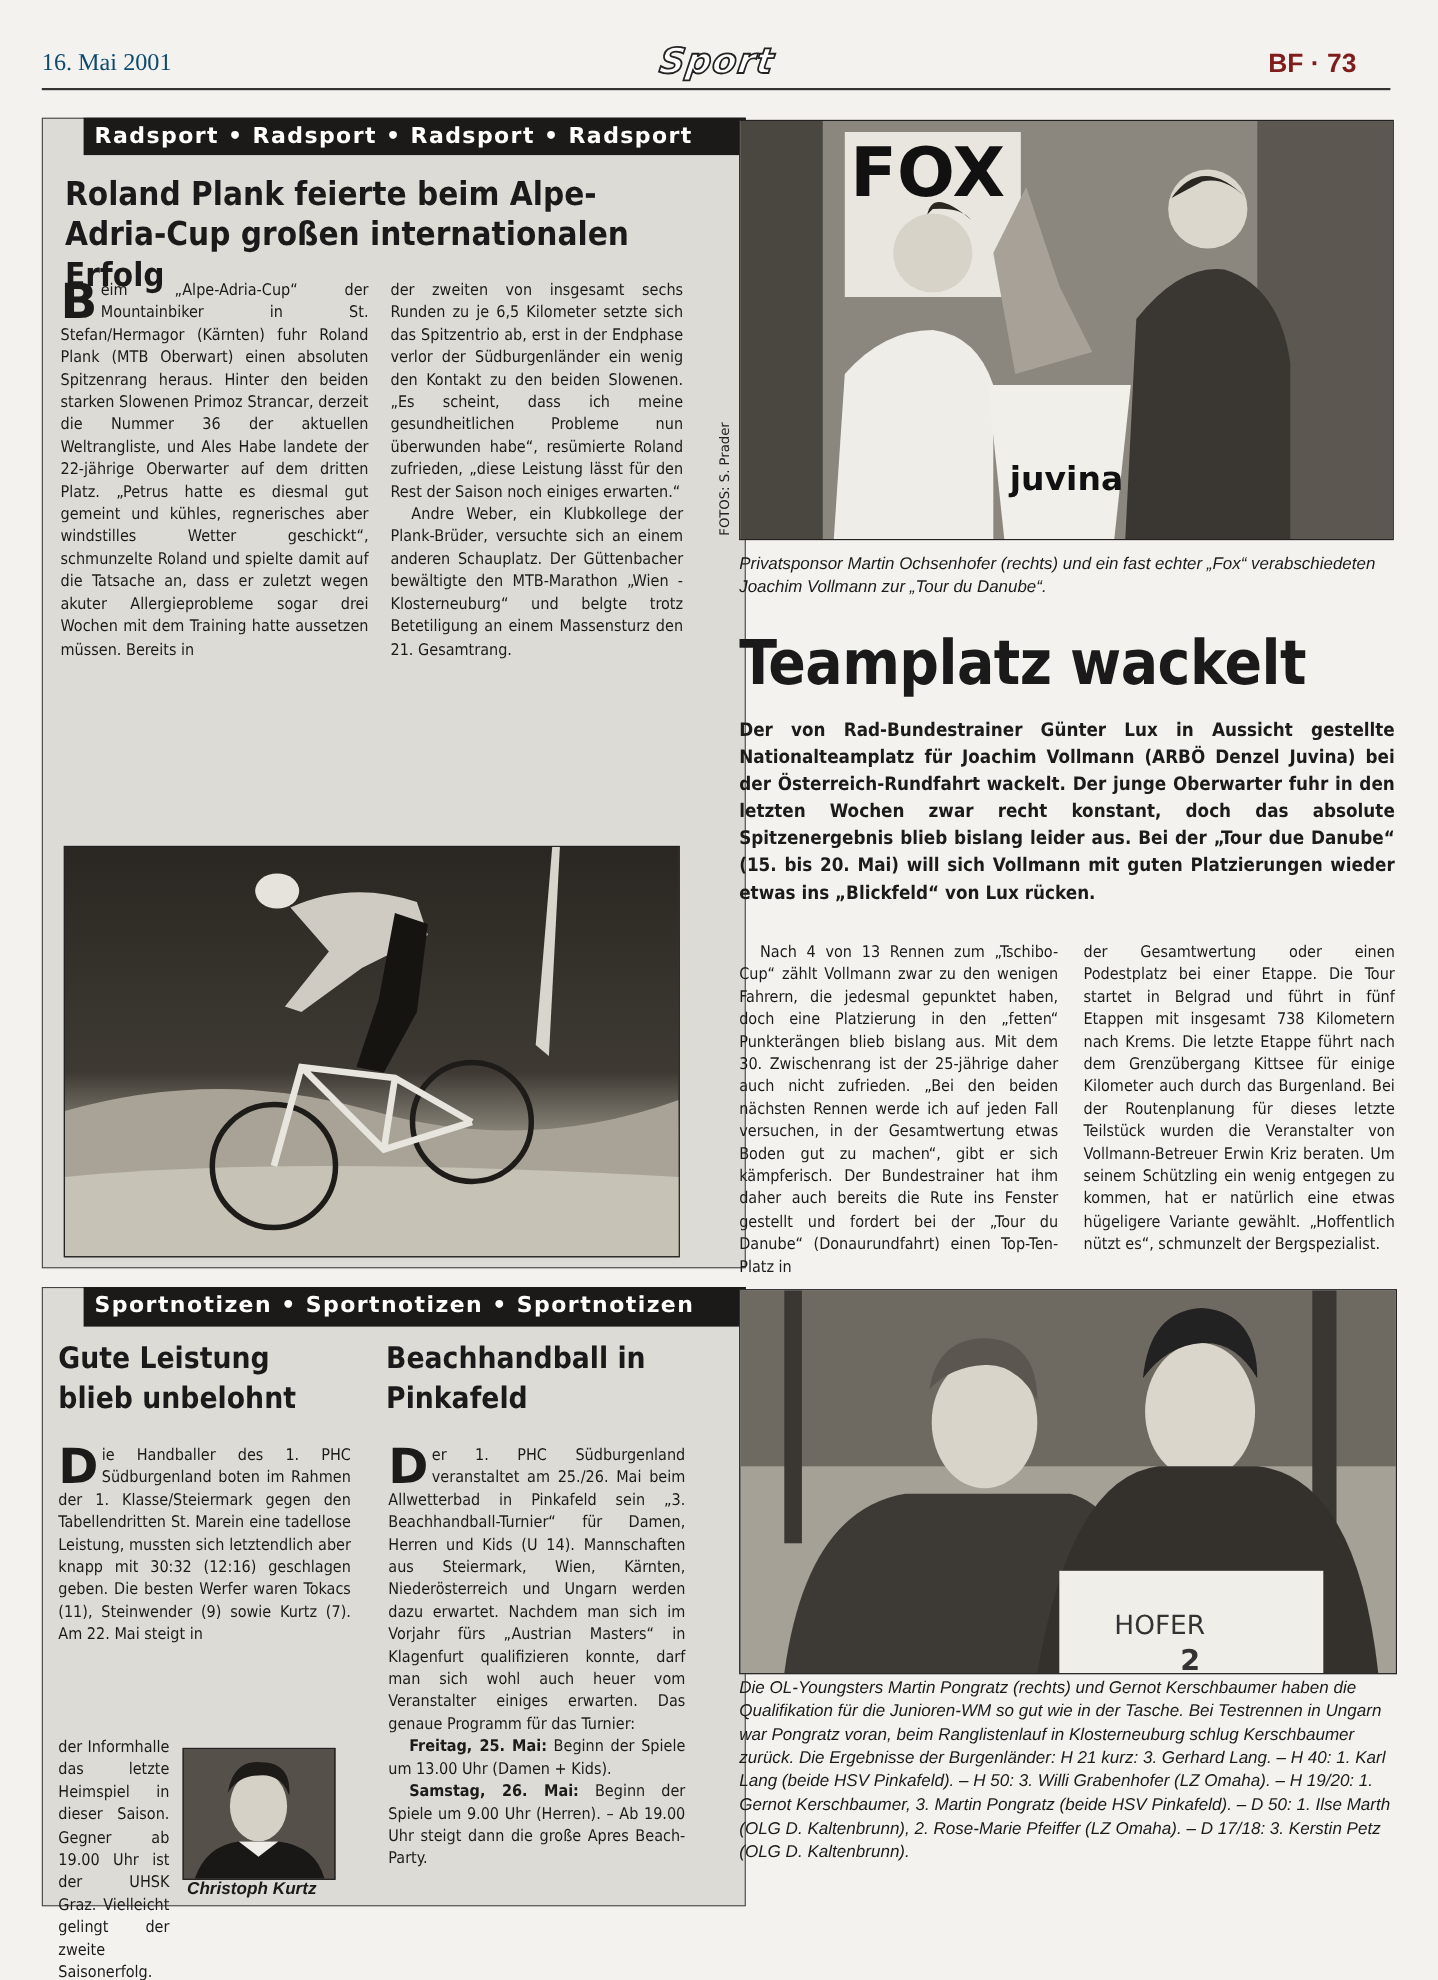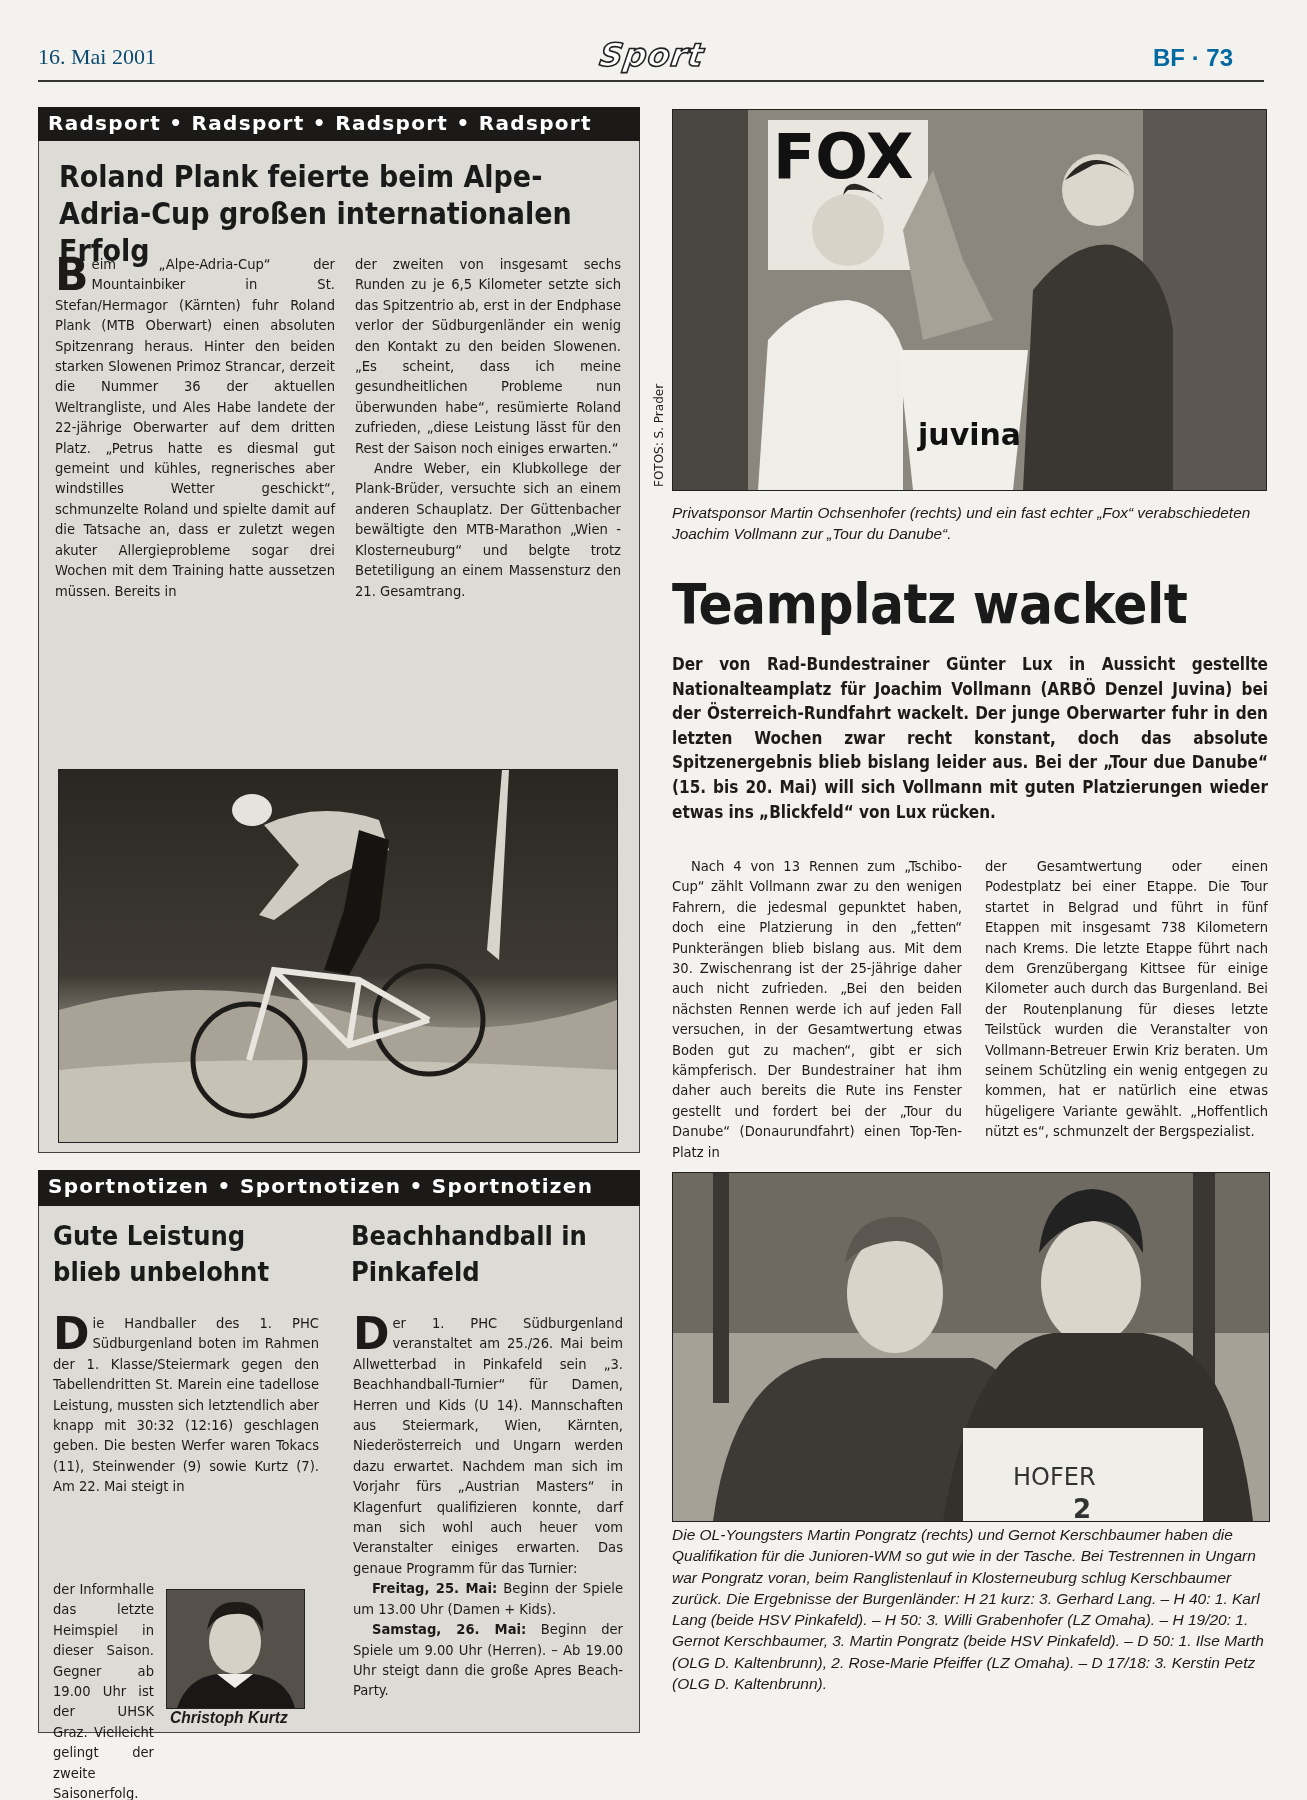--- a/index.html
+++ b/index.html
@@ -6,25 +6,25 @@
   body {
     width:1307px; height:1800px; position:relative; overflow:hidden;
     background:#f4f2ee;
     font-family:"DejaVu Sans", sans-serif; color:#1c1b19;
   }
   .abs { position:absolute; }
   
   .hdr-date { left:38px; top:44px; font-family:"Liberation Serif", serif; font-size:22px; color:#0c4a6e; }
   .hdr-sport { left:600px; top:36px; font-family:"DejaVu Sans", sans-serif; font-style:italic; font-weight:bold; font-size:32px; color:#fff;
     -webkit-text-stroke:1.6px #222; letter-spacing:1px; transform:skewX(-8deg); }
-  .hdr-page { left:1153px; top:44px; font-family:"Liberation Sans", sans-serif; font-weight:bold; font-size:24px; color:#0369a1; }
+  .hdr-page { left:1153px; top:44px; font-family:"Liberation Sans", sans-serif; font-weight:bold; font-size:24px; color:#7f1d1d; }
   .hdr-rule { left:38px; top:80px; width:1226px; height:2px; background:#333; }
 
   
-  .box { background:#dcdbd6; border:1.5px solid #444; }
+  .box { background:#dcdbd6; border:1.5px solid #444;padding-left:38px; }
   .banner { background:#1b1a18; color:#fff; font-family:"DejaVu Sans", sans-serif; font-weight:bold; font-size:20px; letter-spacing:1.3px;
     white-space:nowrap; padding:4px 0 0 10px; box-sizing:border-box; }
   .headline { font-family:"DejaVu Sans Condensed","DejaVu Sans", sans-serif; font-weight:bold; color:#1a1a1a; }
   .col { font-family:"DejaVu Sans Condensed","DejaVu Sans", sans-serif; font-size:14.6px; line-height:20.4px; text-align:justify; hyphens:manual; }
   .col p { margin:0; }
   .col p.ind { text-indent:1.3em; }
   .dropcap { float:left; font-weight:bold; font-size:44px; line-height:36px; margin:3px 3px 0 0; font-family:"DejaVu Sans", sans-serif; }
   .caption { font-family:Liberation Sans, sans-serif; font-style:italic; }
   .photo { border:1.5px solid #222; overflow:hidden; }
   .credit { font-family:"DejaVu Sans", sans-serif; font-size:12px; transform:rotate(-90deg); transform-origin:left top; white-space:nowrap; color:#222; }

